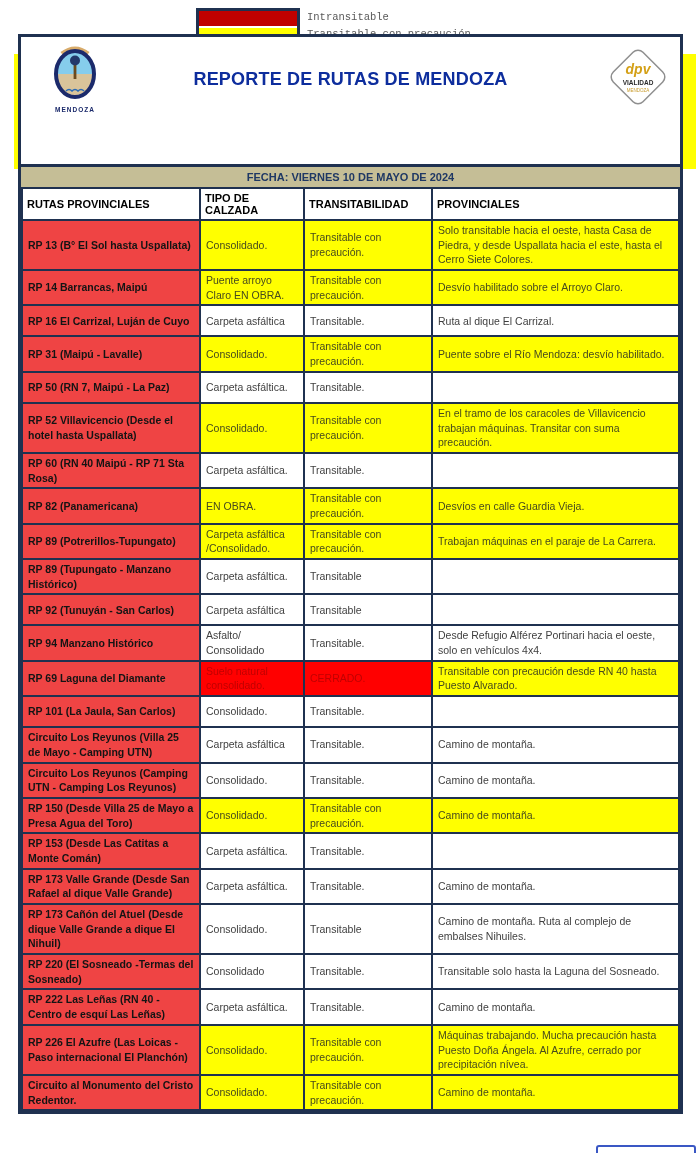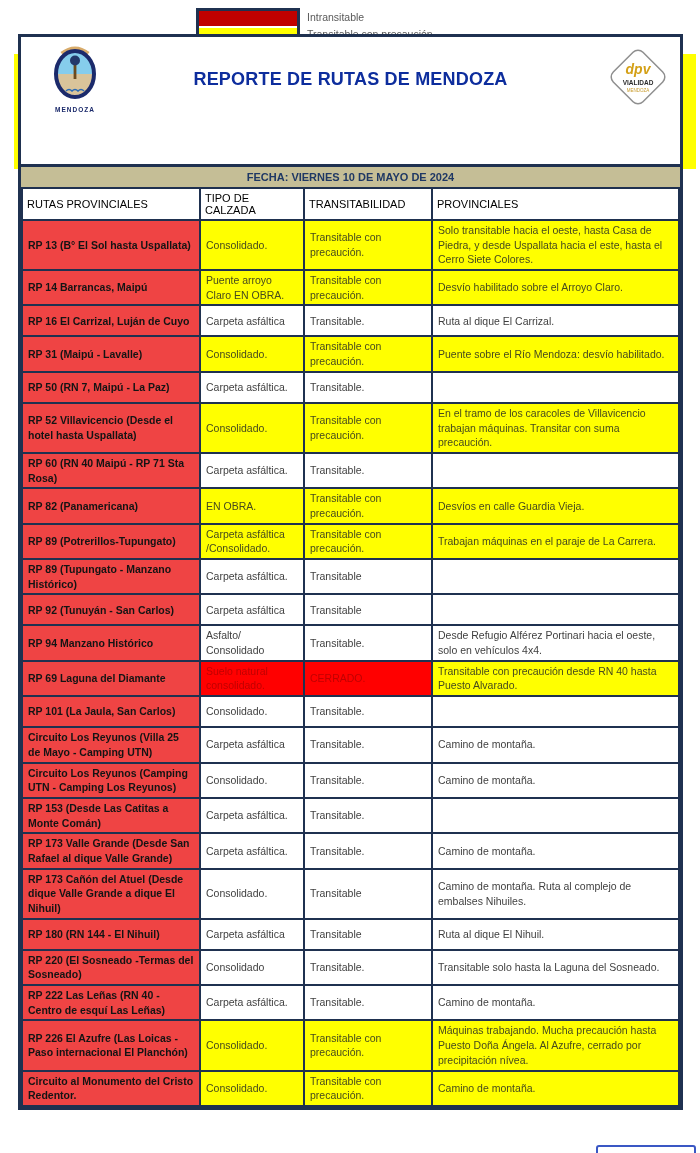--- a/index.html
+++ b/index.html
@@ -27,42 +27,42 @@
     background:#c5be96; border-top:3px solid #1f3150;
     text-align:center; font-size:11px; font-weight:bold; color:#1f3864;
     padding:4px 0;
     margin-top:43px;
   }
 
   table { width:100%; border-collapse:collapse; table-layout:fixed; }
   col.c1 { width:178px; } col.c2 { width:104px; } col.c3 { width:128px; } col.c4 { width:auto; }
   th {
     border:2px solid #1f3150; background:#fff; color:#000;
-    font-size:11px; font-weight:normal; text-align:left; padding:3px 4px; height:20px;
+    font-size:11px; font-weight:bold; text-align:left; padding:3px 4px; height:20px;
   }
   td {
     border:2px solid #1f3150; font-size:10.5px; color:#3f3f3f;
     padding:2px 5px; line-height:1.4; vertical-align:middle; height:31px;
     overflow:hidden;
   }
   td:first-child { background:#ef4444; color:#141414; font-weight:bold; }
   tr.row-caution td:nth-child(2),
   tr.row-caution td:nth-child(3),
   tr.row-caution td:nth-child(4) { background:#ffff00; color:#474b1d; }
   tr.row-closed td:nth-child(2),
   tr.row-closed td:nth-child(3) { background:#ff0000; color:#c00000; }
   tr.row-closed td:nth-child(4) { background:#ffff00; color:#474b1d; }
 
   
   .legend { display:flex; align-items:center; margin:8px 0 0 196px; }
   .legend-box { border:3px solid #1f3150; width:104px; background:#fff; }
   .legend-swatch { height:15px; }
   .legend-swatch + .legend-swatch { border-top:2px solid #ffffff; }
   .legend-labels { margin-left:7px; font-size:10.5px; color:#595959; }
-  .legend-labels div { line-height:17px; }
+  .legend-labels div { line-height:17px;font-family:Liberation Mono, monospace; }
 
   
   .important {
     margin:10px 4px 0 14px; background:#ffff00;
     padding:7px 10px 9px 8px; font-size:11.5px; font-weight:bold;
     color:#5d621c; line-height:2.15; text-align:left;
   }
   .important .emph { color:#41460f; font-weight:bold; }
 
   
@@ -220,43 +220,43 @@
             <td>Carpeta asfáltica</td>
             <td>Transitable.</td>
             <td>Camino de montaña.</td>
           </tr>
           <tr class="row-normal">
             <td>Circuito Los Reyunos (Camping UTN - Camping Los Reyunos)</td>
             <td>Consolidado.</td>
             <td>Transitable.</td>
             <td>Camino de montaña.</td>
           </tr>
+          <tr class="row-caution">
+            <td>RP 150 (Desde Villa 25 de Mayo a Presa Agua del Toro)</td>
+            <td>Consolidado.</td>
+            <td>Transitable con precaución.</td>
+            <td>Camino de montaña.</td>
+          </tr>
           <tr class="row-normal">
             <td>RP 153 (Desde Las Catitas a Monte Comán)</td>
             <td>Carpeta asfáltica.</td>
             <td>Transitable.</td>
             <td></td>
           </tr>
           <tr class="row-normal">
             <td>RP 173  Valle Grande (Desde San Rafael al dique Valle Grande)</td>
             <td>Carpeta asfáltica.</td>
             <td>Transitable.</td>
             <td>Camino de montaña.</td>
           </tr>
           <tr class="row-normal">
             <td>RP 173 Cañón del Atuel (Desde dique Valle Grande a dique El Nihuil)</td>
             <td>Consolidado.</td>
             <td>Transitable</td>
             <td>Camino de montaña. Ruta al complejo de embalses Nihuiles.</td>
-          </tr>
-          <tr class="row-normal">
-            <td>RP 180 (RN 144  - El Nihuil)</td>
-            <td>Carpeta asfáltica</td>
-            <td>Transitable</td>
-            <td>Ruta al dique El Nihuil.</td>
           </tr>
           <tr class="row-normal">
             <td>RP 220 (El Sosneado -Termas del Sosneado)</td>
             <td>Consolidado</td>
             <td>Transitable.</td>
             <td>Transitable solo hasta la Laguna del Sosneado.</td>
           </tr>
           <tr class="row-normal">
             <td>RP 222 Las Leñas (RN 40 - Centro de esquí Las Leñas)</td>
             <td>Carpeta asfáltica.</td>

